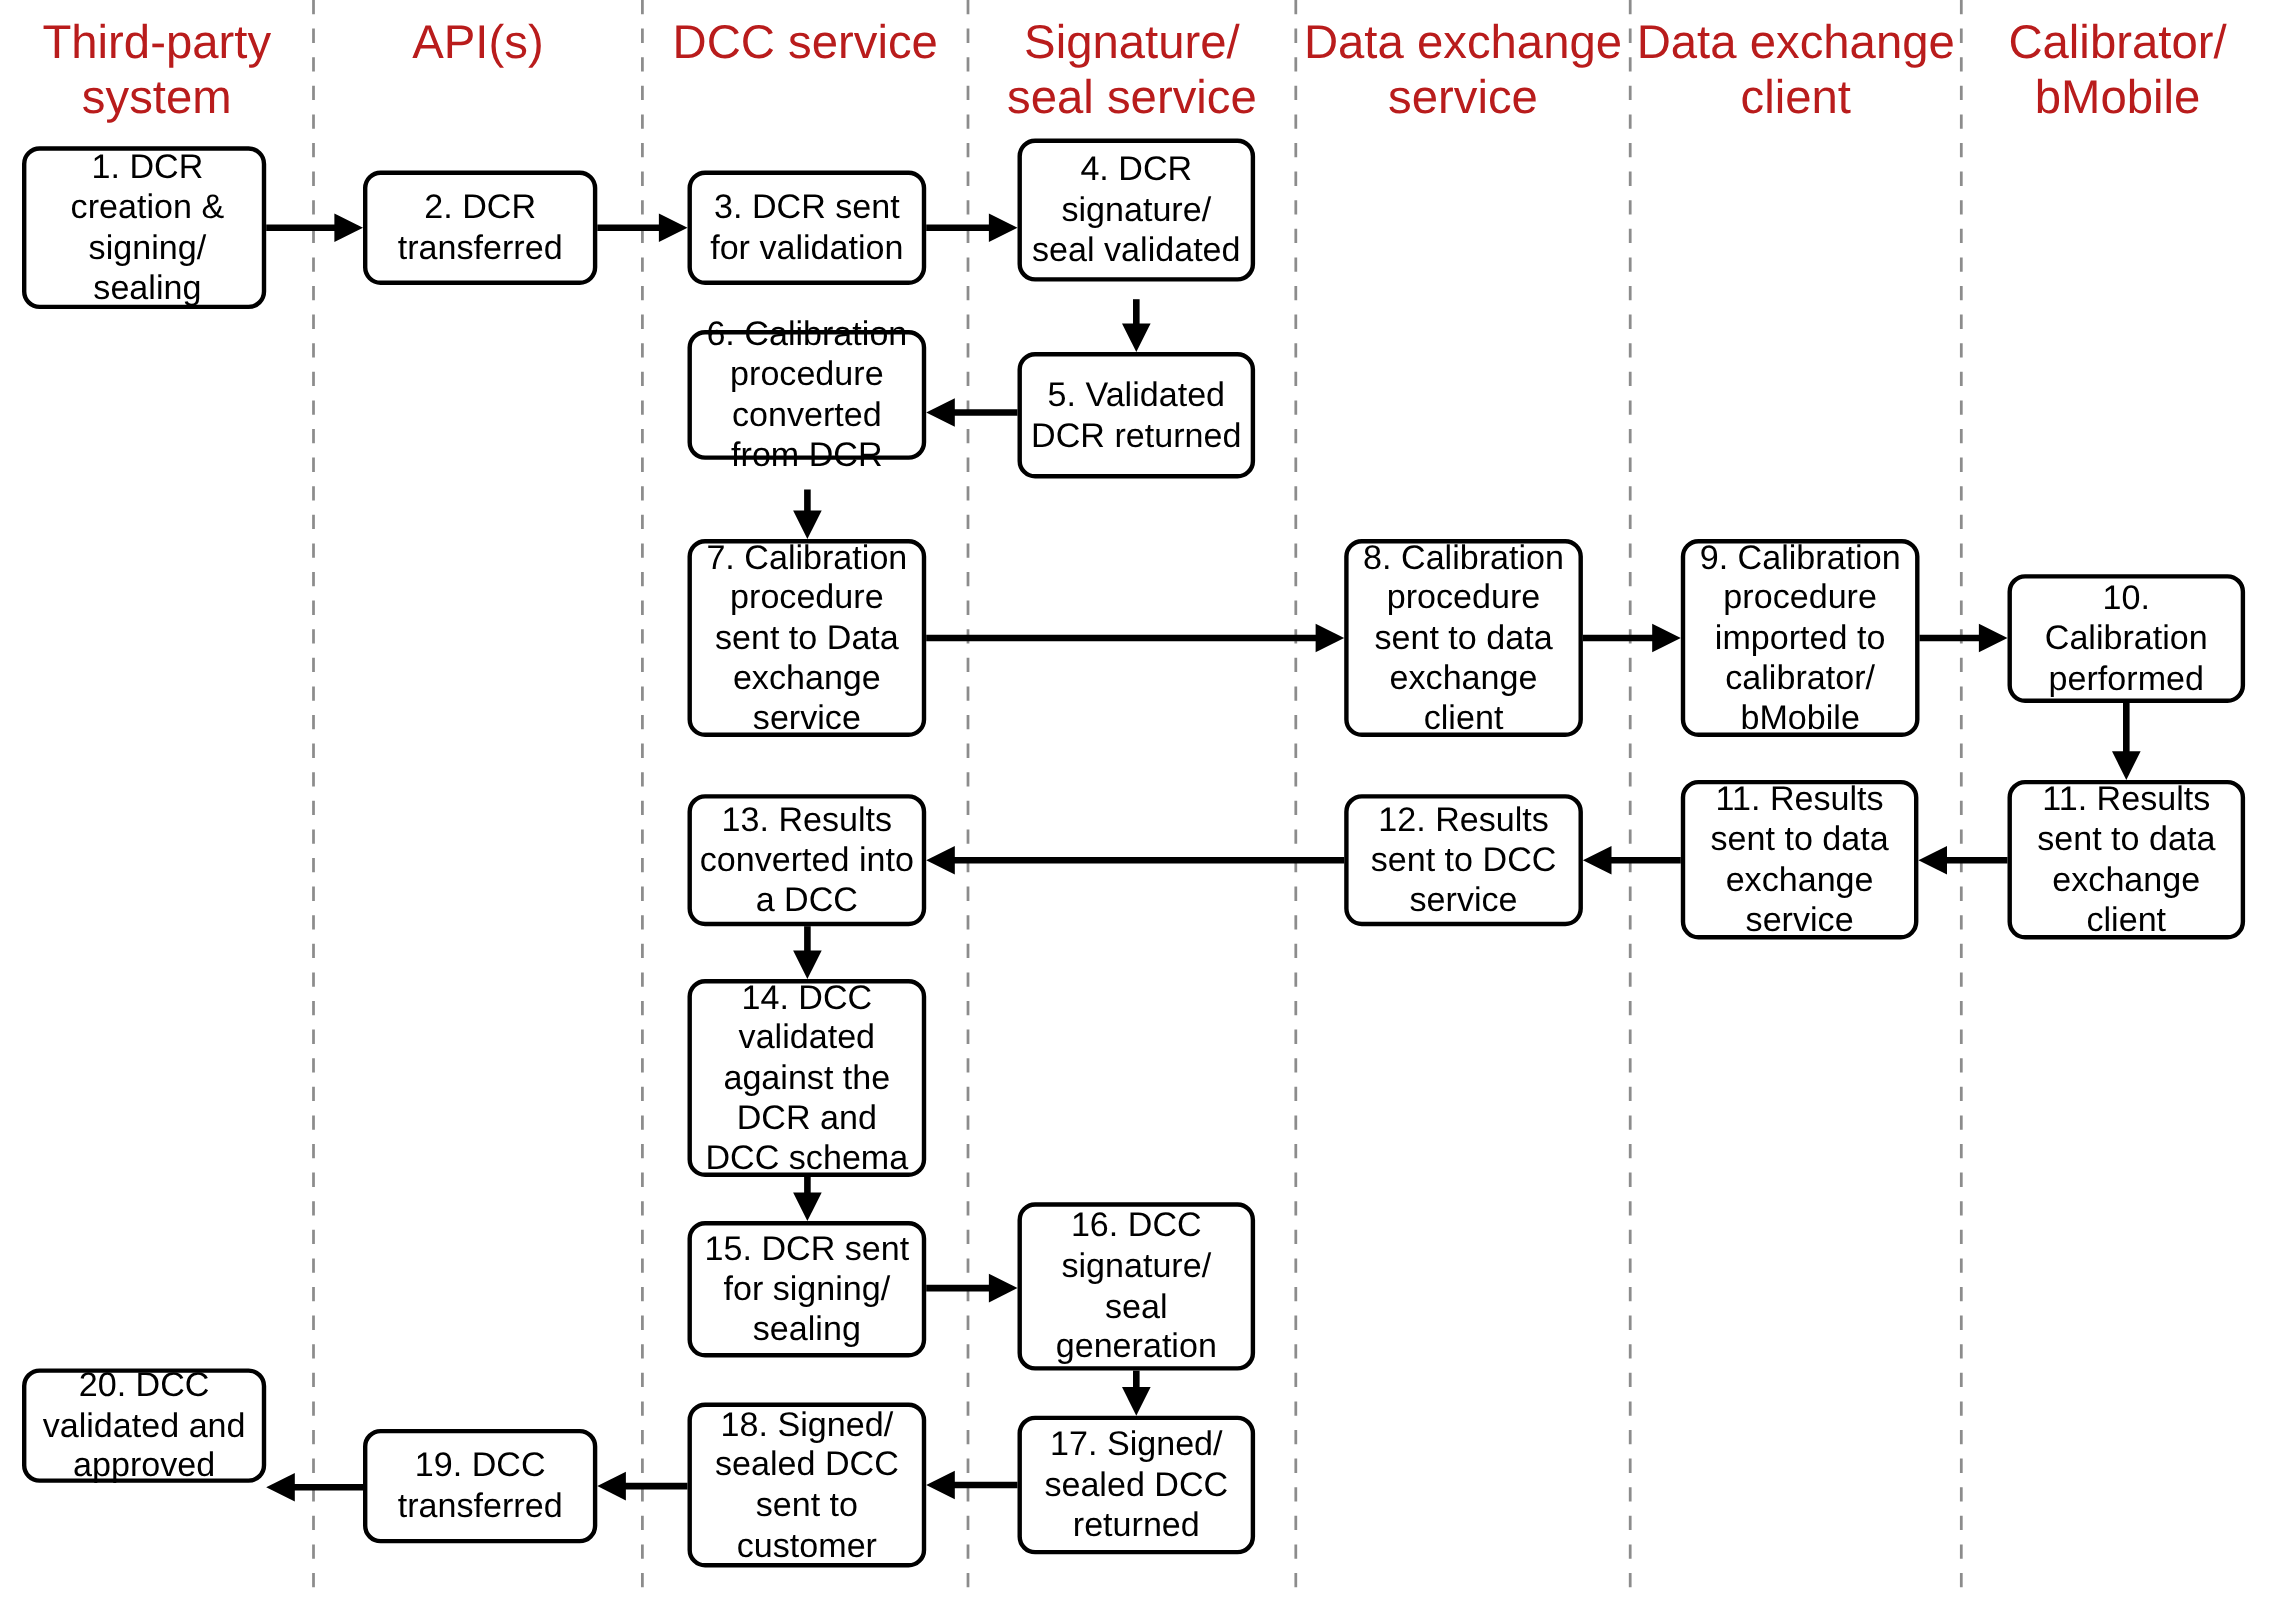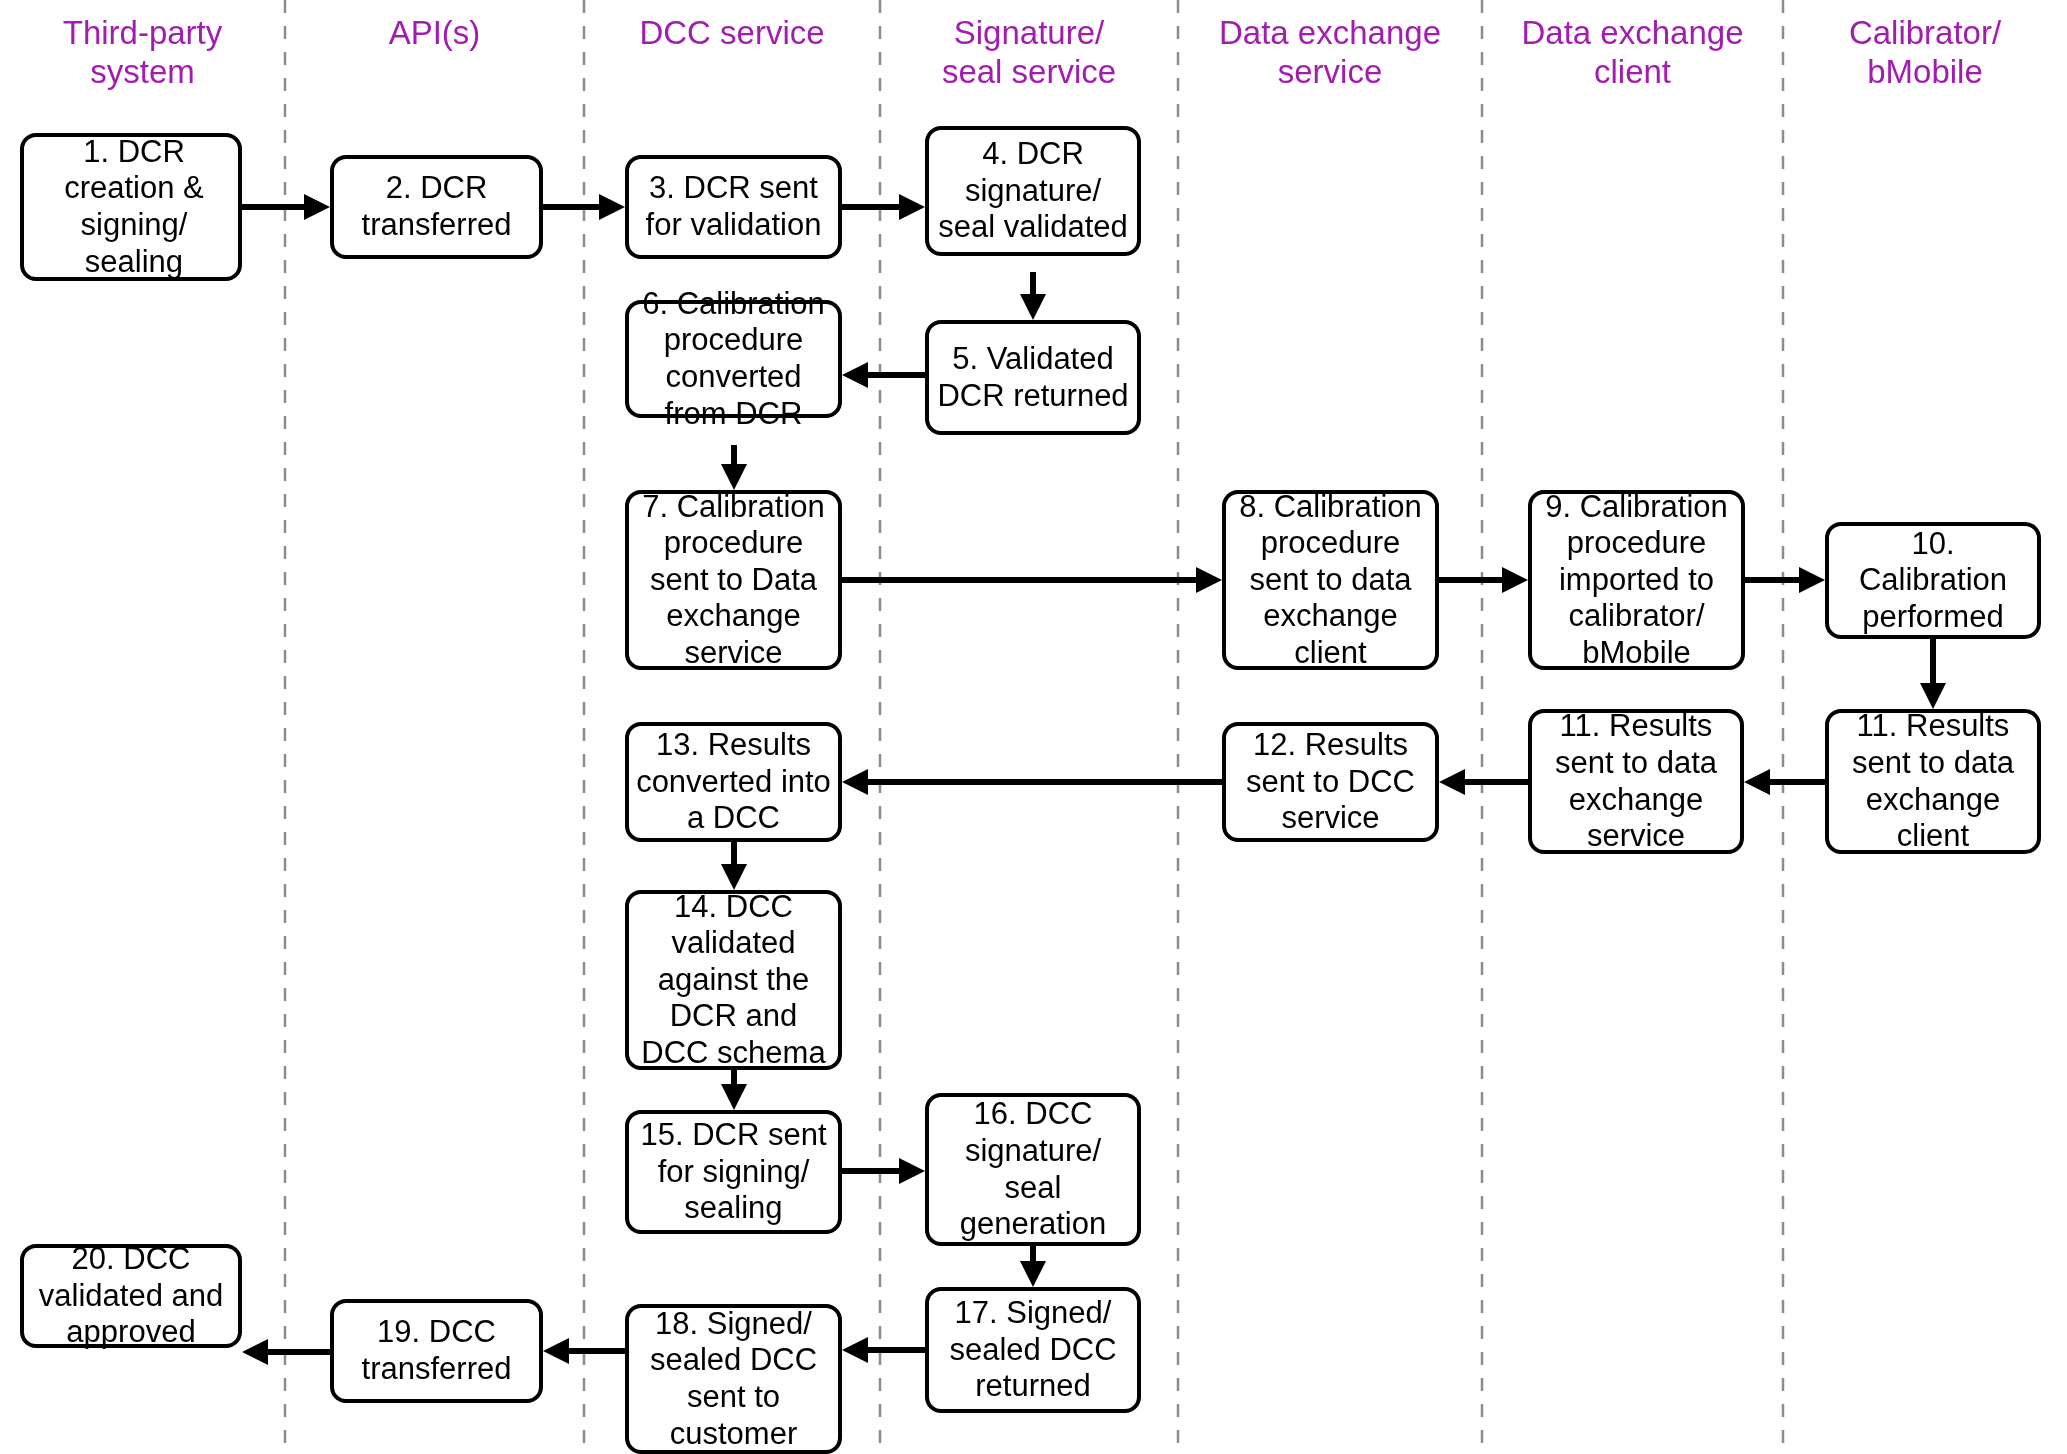--- a/index.html
+++ b/index.html
@@ -25,23 +25,23 @@
   }
   .lane-divider {
     stroke: #8c8c8c;
     stroke-width: 2.5;
     stroke-dasharray: 13 13;
     fill: none;
   }
   .lane-header {
     position: absolute;
     text-align: center;
-    font-size: 33px;
+    font-size: 43px;
     line-height: 1.17;
-    color: #a21caf;
+    color: #b91c1c;
     white-space: pre-line;
     pointer-events: none;
   }
   .node {
     position: absolute;
     box-sizing: border-box;
     border: 4.5px solid #000000;
     border-radius: 16px;
     background: #ffffff;
     display: flex;
@@ -194,21 +194,21 @@
       <div class="node" style="left: 625px; top: 1110px; width: 217px; height: 124px;">15. DCR sent
 for signing/
 sealing</div>
       <div class="node" style="left: 925px; top: 1093px; width: 216px; height: 153px;">16. DCC
 signature/
 seal
 generation</div>
       <div class="node" style="left: 925px; top: 1287px; width: 216px; height: 126px;">17. Signed/
 sealed DCC
 returned</div>
-      <div class="node" style="left: 625px; top: 1275px; width: 217px; height: 150px; margin-top: 29px;">18. Signed/
+      <div class="node" style="left: 625px; top: 1275px; width: 217px; height: 150px;">18. Signed/
 sealed DCC
 sent to
 customer</div>
       <div class="node" style="left: 330px; top: 1299px; width: 213px; height: 104px;">19. DCC
 transferred</div>
       <div class="node" style="left: 20px; top: 1244px; width: 222px; height: 104px;">20. DCC
 validated and
 approved</div>
     </div>
 

